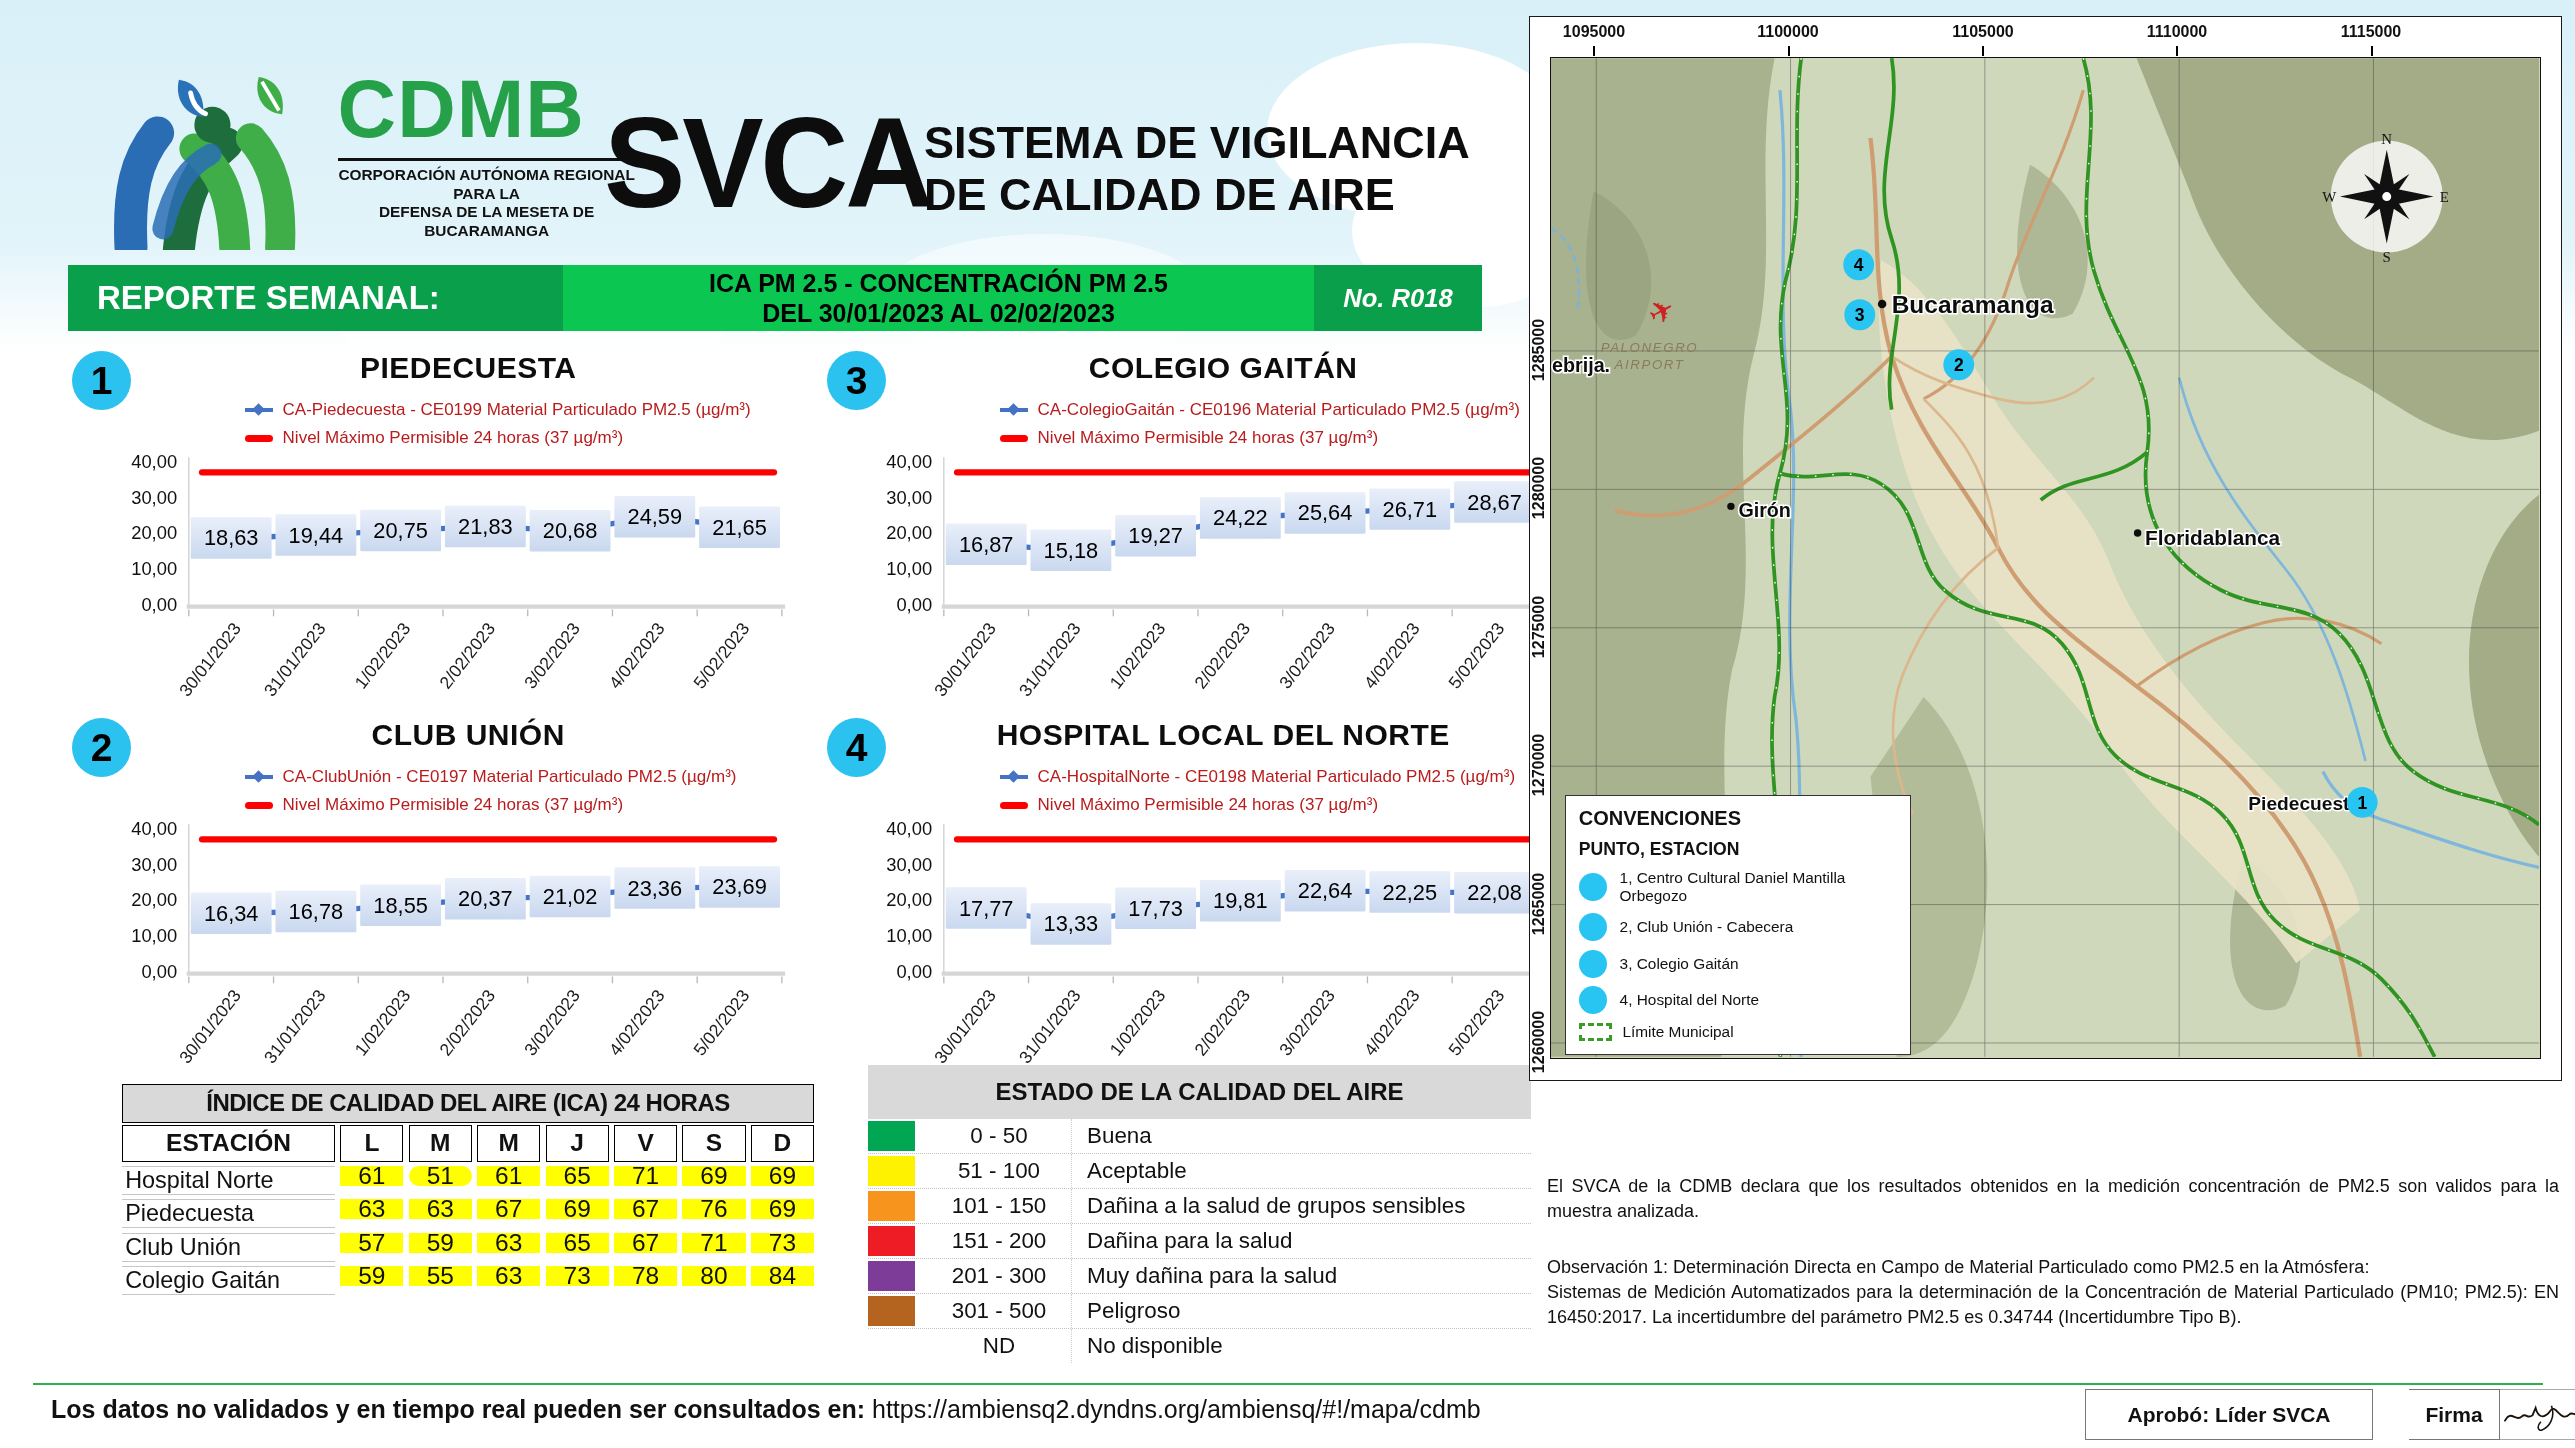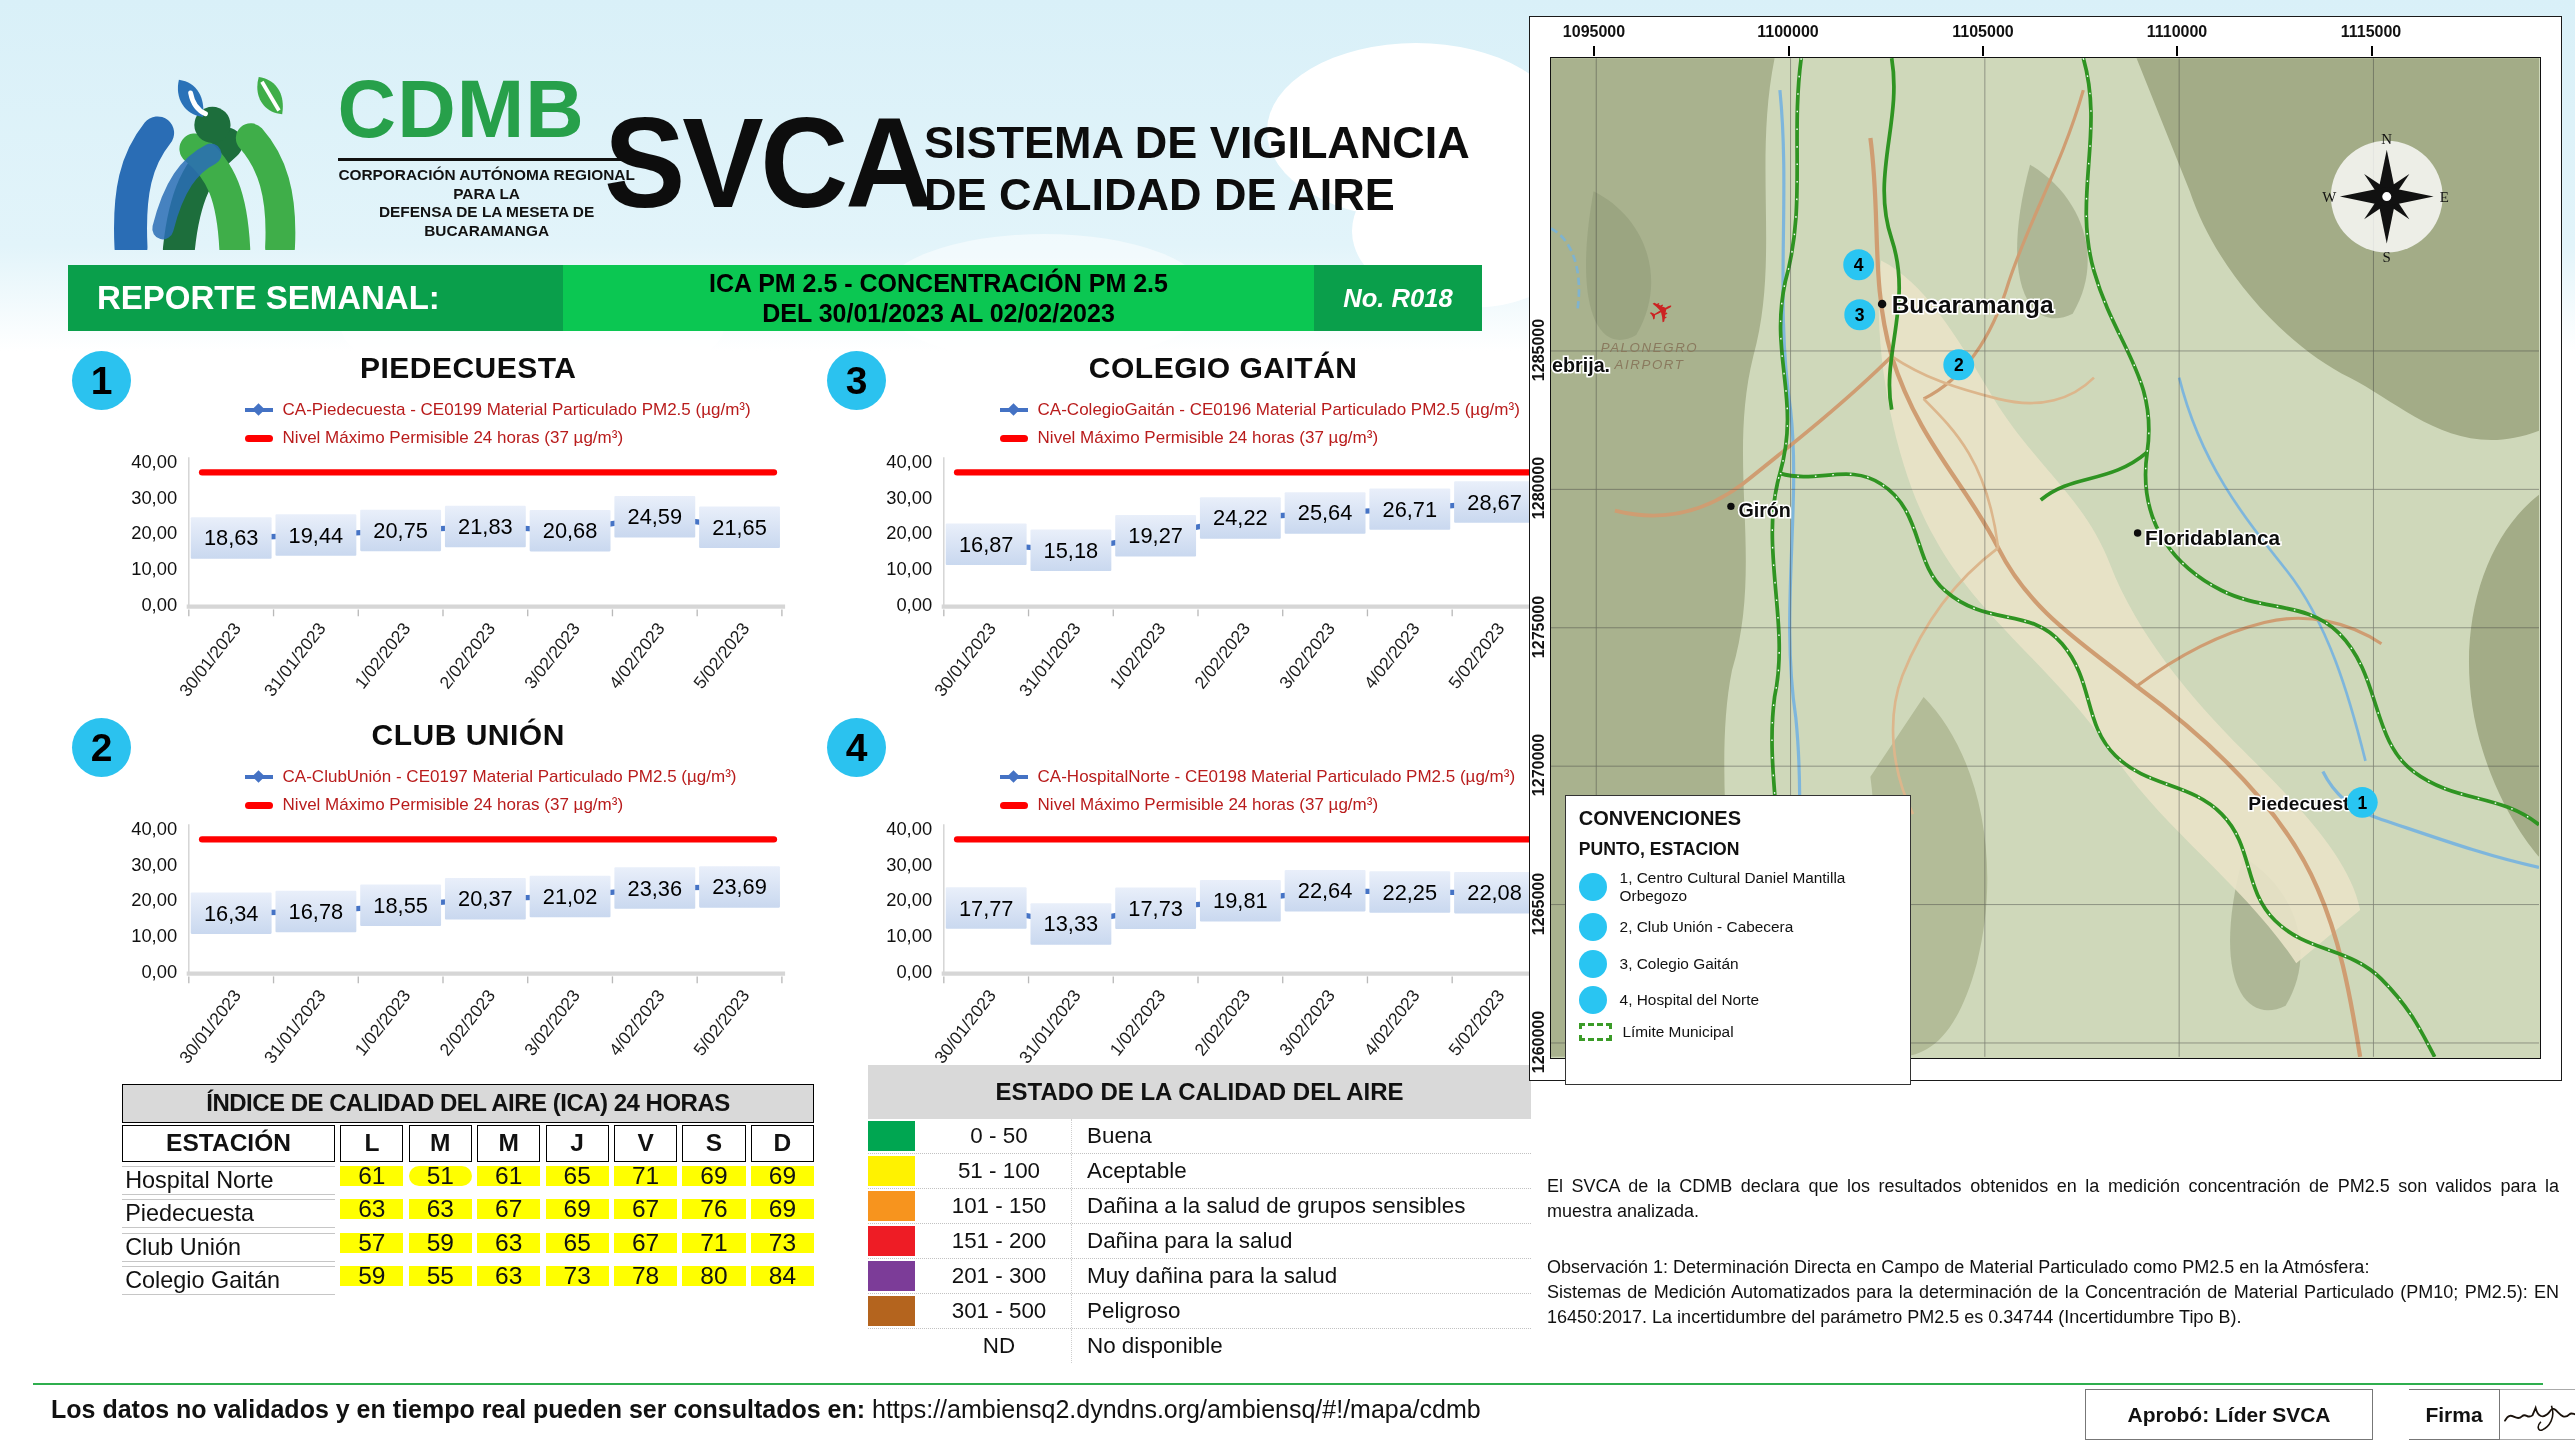--- a/index.html
+++ b/index.html
@@ -63,21 +63,21 @@
                 display:flex;align-items:center;}
   
   .map-panel{position:absolute;left:1529px;top:16px;width:1033px;height:1065px;background:#fff;
              border:1.6px solid #1a1a1a;box-sizing:border-box;}
   .map-tc{position:absolute;top:6.4px;transform:translateX(-50%);font-size:16px;font-weight:700;}
   .map-tick{position:absolute;top:29px;width:1.6px;height:9.6px;background:#000;}
   .map-lc{position:absolute;left:0px;transform:translateY(-50%) rotate(180deg);writing-mode:vertical-rl;
           font-size:16px;font-weight:700;}
   .map-inner{position:absolute;left:20px;top:40px;width:991px;height:1002px;border:1.6px solid #111;
              box-sizing:border-box;overflow:hidden;background:#cfd8ba;}
-  .map-legend{position:absolute;left:35px;top:778px;width:346px;height:290px;background:#fff;
+  .map-legend{position:absolute;left:35px;top:778px;width:346px;height:260px;background:#fff;
               border:1.1px solid #333;box-sizing:border-box;padding:10.6px 7.5px 0 12.8px;z-index:5;}
   .leg-title{font-size:20px;font-weight:700;}
   .leg-sub{font-size:17.6px;font-weight:700;margin-top:9.6px;}
   .leg-item{display:flex;align-items:center;margin-top:8.5px;}
   .leg-dot{width:28px;height:28px;border-radius:50%;background:#29c5f2;margin-right:12.8px;flex:none;}
   .leg-item span{font-size:15.4px;}
   .leg-box{width:33px;height:18px;border:3.7px dashed #3a9b27;background:#fff;margin-right:10.6px;flex:none;box-sizing:border-box;}
   
   .notes{position:absolute;left:1547px;top:1174px;width:1012px;font-size:18px;line-height:25px;text-align:justify;}
   .notes p{margin:0 0 31px 0;}
@@ -317,20 +317,21 @@
           <text x="643.2142857142857" y="330" text-anchor="end" font-size="33" fill="#1c1c1c" transform="rotate(-52 643.2142857142857 330)" font-family="Liberation Sans, sans-serif">1/02/2023</text>
           <text x="802.5" y="330" text-anchor="end" font-size="33" fill="#1c1c1c" transform="rotate(-52 802.5 330)" font-family="Liberation Sans, sans-serif">2/02/2023</text>
           <text x="961.7857142857142" y="330" text-anchor="end" font-size="33" fill="#1c1c1c" transform="rotate(-52 961.7857142857142 330)" font-family="Liberation Sans, sans-serif">3/02/2023</text>
           <text x="1121.0714285714284" y="330" text-anchor="end" font-size="33" fill="#1c1c1c" transform="rotate(-52 1121.0714285714284 330)" font-family="Liberation Sans, sans-serif">4/02/2023</text>
           <text x="1280.357142857143" y="330" text-anchor="end" font-size="33" fill="#1c1c1c" transform="rotate(-52 1280.357142857143 330)" font-family="Liberation Sans, sans-serif">5/02/2023</text>
         </svg></div>
   </div>
 
   <div class="chart" id="chart-box-3">
     <div class="chart-badge">4</div>
+    <div class="chart-title">HOSPITAL LOCAL DEL NORTE</div>
     <div class="chart-legend">
       <div class="lg-row">
           <span class="lg-line"></span>
           <span>CA-HospitalNorte - CE0198 Material Particulado PM2.5 (µg/m³)</span>
         </div>
       <div class="lg-row">
           <span class="lg-red"></span>
           <span>Nivel Máximo Permisible 24 horas (37 µg/m³)</span>
         </div>
     </div>

